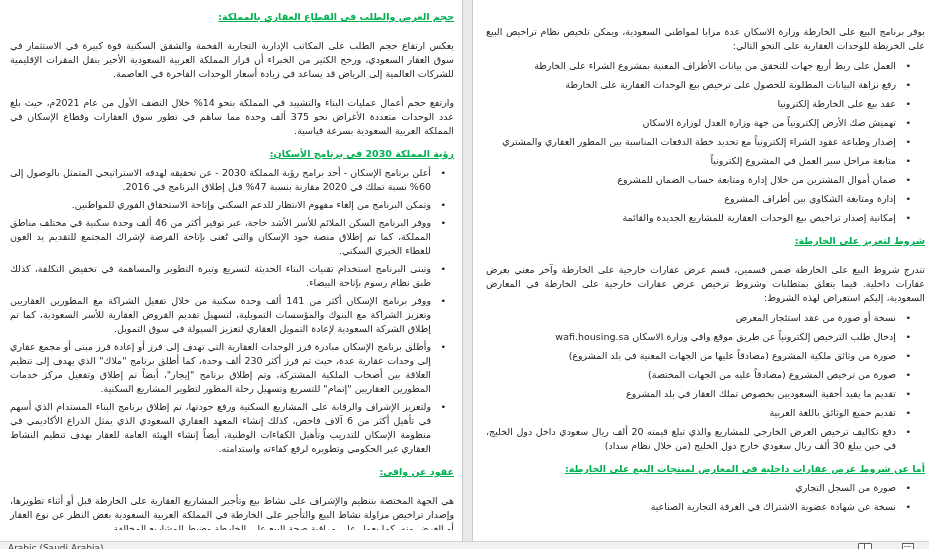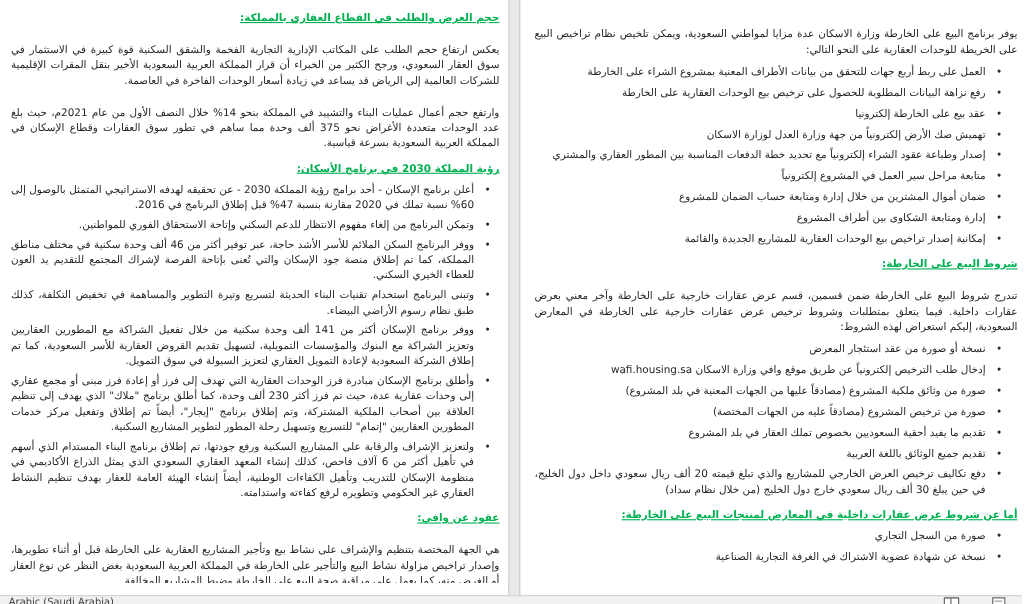--- a/index.html
+++ b/index.html
@@ -60,21 +60,21 @@
       <div class="b">العمل على ربط أربع جهات للتحقق من بيانات الأطراف المعنية بمشروع الشراء على الخارطة</div>
       <div class="b">رفع نزاهة البيانات المطلوبة للحصول على ترخيص بيع الوحدات العقارية على الخارطة</div>
       <div class="b">عقد بيع على الخارطة إلكترونيا</div>
       <div class="b">تهميش صك الأرض إلكترونياً من جهة وزارة العدل لوزارة الاسكان</div>
       <div class="b">إصدار وطباعة عقود الشراء إلكترونياً مع تحديد خطة الدفعات المناسبة بين المطور العقاري والمشتري</div>
       <div class="b">متابعة مراحل سير العمل في المشروع إلكترونياً</div>
       <div class="b">ضمان أموال المشترين من خلال إدارة ومتابعة حساب الضمان للمشروع</div>
       <div class="b">إدارة ومتابعة الشكاوى بين أطراف المشروع</div>
       <div class="b">إمكانية إصدار تراخيص بيع الوحدات العقارية للمشاريع الجديدة والقائمة</div>
 
-      <div class="h">شروط البيع على الخارطة:</div>
+      <div class="h">شروط لتعزيز على الخارطة:</div>
       <p class="para">تندرج شروط البيع على الخارطة ضمن قسمين، قسم عرض عقارات خارجية على الخارطة وآخر معني بعرض عقارات داخلية. فيما يتعلق بمتطلبات وشروط ترخيص عرض عقارات خارجية على الخارطة في المعارض السعودية، إليكم استعراض لهذه الشروط:</p>
       <div class="b">نسخة أو صورة من عقد استئجار المعرض</div>
       <div class="b">إدخال طلب الترخيص إلكترونياً عن طريق موقع وافي وزارة الاسكان wafi.housing.sa</div>
       <div class="b">صورة من وثائق ملكية المشروع (مصادقاً عليها من الجهات المعنية في بلد المشروع)</div>
       <div class="b">صورة من ترخيص المشروع (مصادقاً عليه من الجهات المختصة)</div>
       <div class="b">تقديم ما يفيد أحقية السعوديين بخصوص تملك العقار في بلد المشروع</div>
       <div class="b">تقديم جميع الوثائق باللغة العربية</div>
       <div class="b">دفع تكاليف ترخيص العرض الخارجي للمشاريع والذي تبلغ قيمته 20 ألف ريال سعودي داخل دول الخليج، في حين يبلغ 30 ألف ريال سعودي خارج دول الخليج (من خلال نظام سداد)</div>
 
       <div class="h">أما عن شروط عرض عقارات داخلية في المعارض لمنتجات البيع على الخارطة:</div>
@@ -86,21 +86,21 @@
 
     <div class="page page2">
       <div class="h first">حجم العرض والطلب في القطاع العقاري بالمملكة:</div>
       <p class="para">يعكس ارتفاع حجم الطلب على المكاتب الإدارية التجارية الفخمة والشقق السكنية قوة كبيرة في الاستثمار في سوق العقار السعودي، ورجح الكثير من الخبراء أن قرار المملكة العربية السعودية الأخير بنقل المقرات الإقليمية للشركات العالمية إلى الرياض قد يساعد في زيادة أسعار الوحدات الفاخرة في العاصمة.</p>
       <p class="para">وارتفع حجم أعمال عمليات البناء والتشييد في المملكة بنحو 14% خلال النصف الأول من عام 2021م، حيث بلغ عدد الوحدات متعددة الأغراض نحو 375 ألف وحدة مما ساهم في تطور سوق العقارات وقطاع الإسكان في المملكة العربية السعودية بسرعة قياسية.</p>
 
       <div class="h">رؤية المملكة 2030 في برنامج الأسكان:</div>
       <div class="b">أعلن برنامج الإسكان - أحد برامج رؤية المملكة 2030 - عن تحقيقه لهدفه الاستراتيجي المتمثل بالوصول إلى 60% نسبة تملك في 2020 مقارنة بنسبة 47% قبل إطلاق البرنامج في 2016.</div>
       <div class="b">وتمكن البرنامج من إلغاء مفهوم الانتظار للدعم السكني وإتاحة الاستحقاق الفوري للمواطنين.</div>
       <div class="b">ووفر البرنامج السكن الملائم للأسر الأشد حاجة، عبر توفير أكثر من 46 ألف وحدة سكنية في مختلف مناطق المملكة، كما تم إطلاق منصة جود الإسكان والتي تُعنى بإتاحة الفرصة لإشراك المجتمع للتقديم يد العون للعطاء الخيري السكني.</div>
-      <div class="b">وتبنى البرنامج استخدام تقنيات البناء الحديثة لتسريع وتيرة التطوير والمساهمة في تخفيض التكلفة، كذلك طبق نظام رسوم الأراضي البيضاء.</div>
+      <div class="b">وتبنى البرنامج استخدام تقنيات البناء الحديثة لتسريع وتيرة التطوير والمساهمة في تخفيض التكلفة، كذلك طبق نظام رسوم بإتاحة البيضاء.</div>
       <div class="b">ووفر برنامج الإسكان أكثر من 141 ألف وحدة سكنية من خلال تفعيل الشراكة مع المطورين العقاريين وتعزيز الشراكة مع البنوك والمؤسسات التمويلية، لتسهيل تقديم القروض العقارية للأسر السعودية، كما تم إطلاق الشركة السعودية لإعادة التمويل العقاري لتعزيز السيولة في سوق التمويل.</div>
       <div class="b">وأطلق برنامج الإسكان مبادرة فرز الوحدات العقارية التي تهدف إلى فرز أو إعادة فرز مبنى أو مجمع عقاري إلى وحدات عقارية عدة، حيث تم فرز أكثر 230 ألف وحدة، كما أطلق برنامج "ملاك" الذي يهدف إلى تنظيم العلاقة بين أصحاب الملكية المشتركة، وتم إطلاق برنامج "إيجار"، أيضاً تم إطلاق وتفعيل مركز خدمات المطورين العقاريين "إتمام" للتسريع وتسهيل رحلة المطور لتطوير المشاريع السكنية.</div>
       <div class="b">ولتعزيز الإشراف والرقابة على المشاريع السكنية ورفع جودتها، تم إطلاق برنامج البناء المستدام الذي أسهم في تأهيل أكثر من 6 آلاف فاحص، كذلك إنشاء المعهد العقاري السعودي الذي يمثل الذراع الأكاديمي في منظومة الإسكان للتدريب وتأهيل الكفاءات الوطنية، أيضاً إنشاء الهيئة العامة للعقار بهدف تنظيم النشاط العقاري غير الحكومي وتطويره لرفع كفاءته واستدامته.</div>
 
       <div class="h">عقود عن وافي:</div>
       <p class="para">هي الجهة المختصة بتنظيم والإشراف على نشاط بيع وتأجير المشاريع العقارية على الخارطة قبل أو أثناء تطويرها، وإصدار تراخيص مزاولة نشاط البيع والتأجير على الخارطة في المملكة العربية السعودية بغض النظر عن نوع العقار أو الغرض منه، كما يعمل على مراقبة صحة البيع على الخارطة وضبط المشاريع المخالفة</p>
     </div>
   </div>
 
   <div class="wm">

